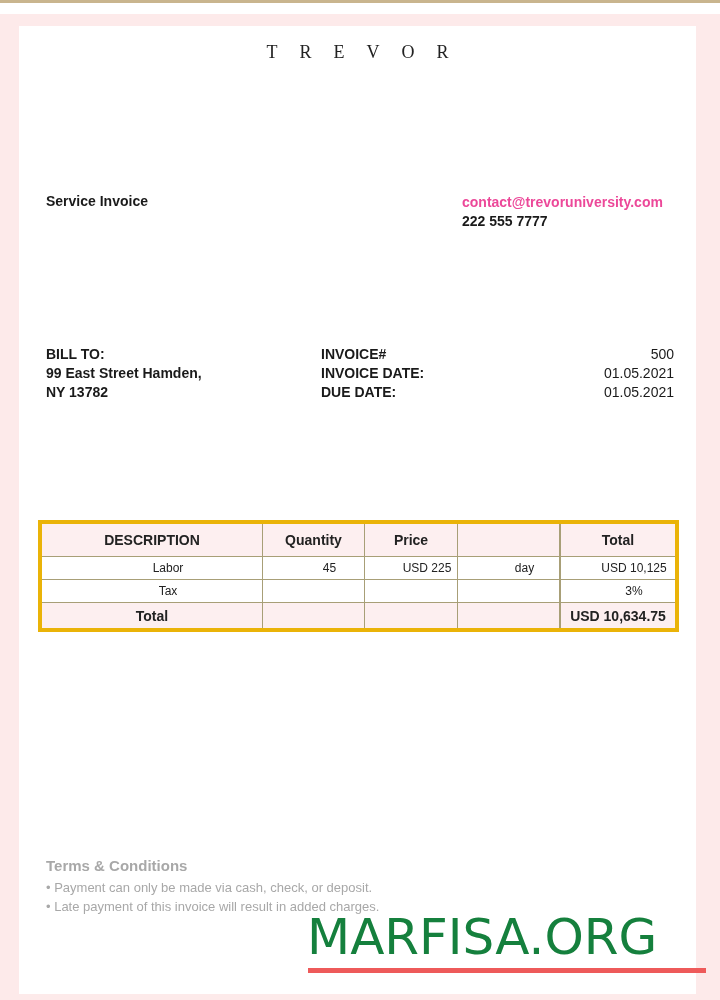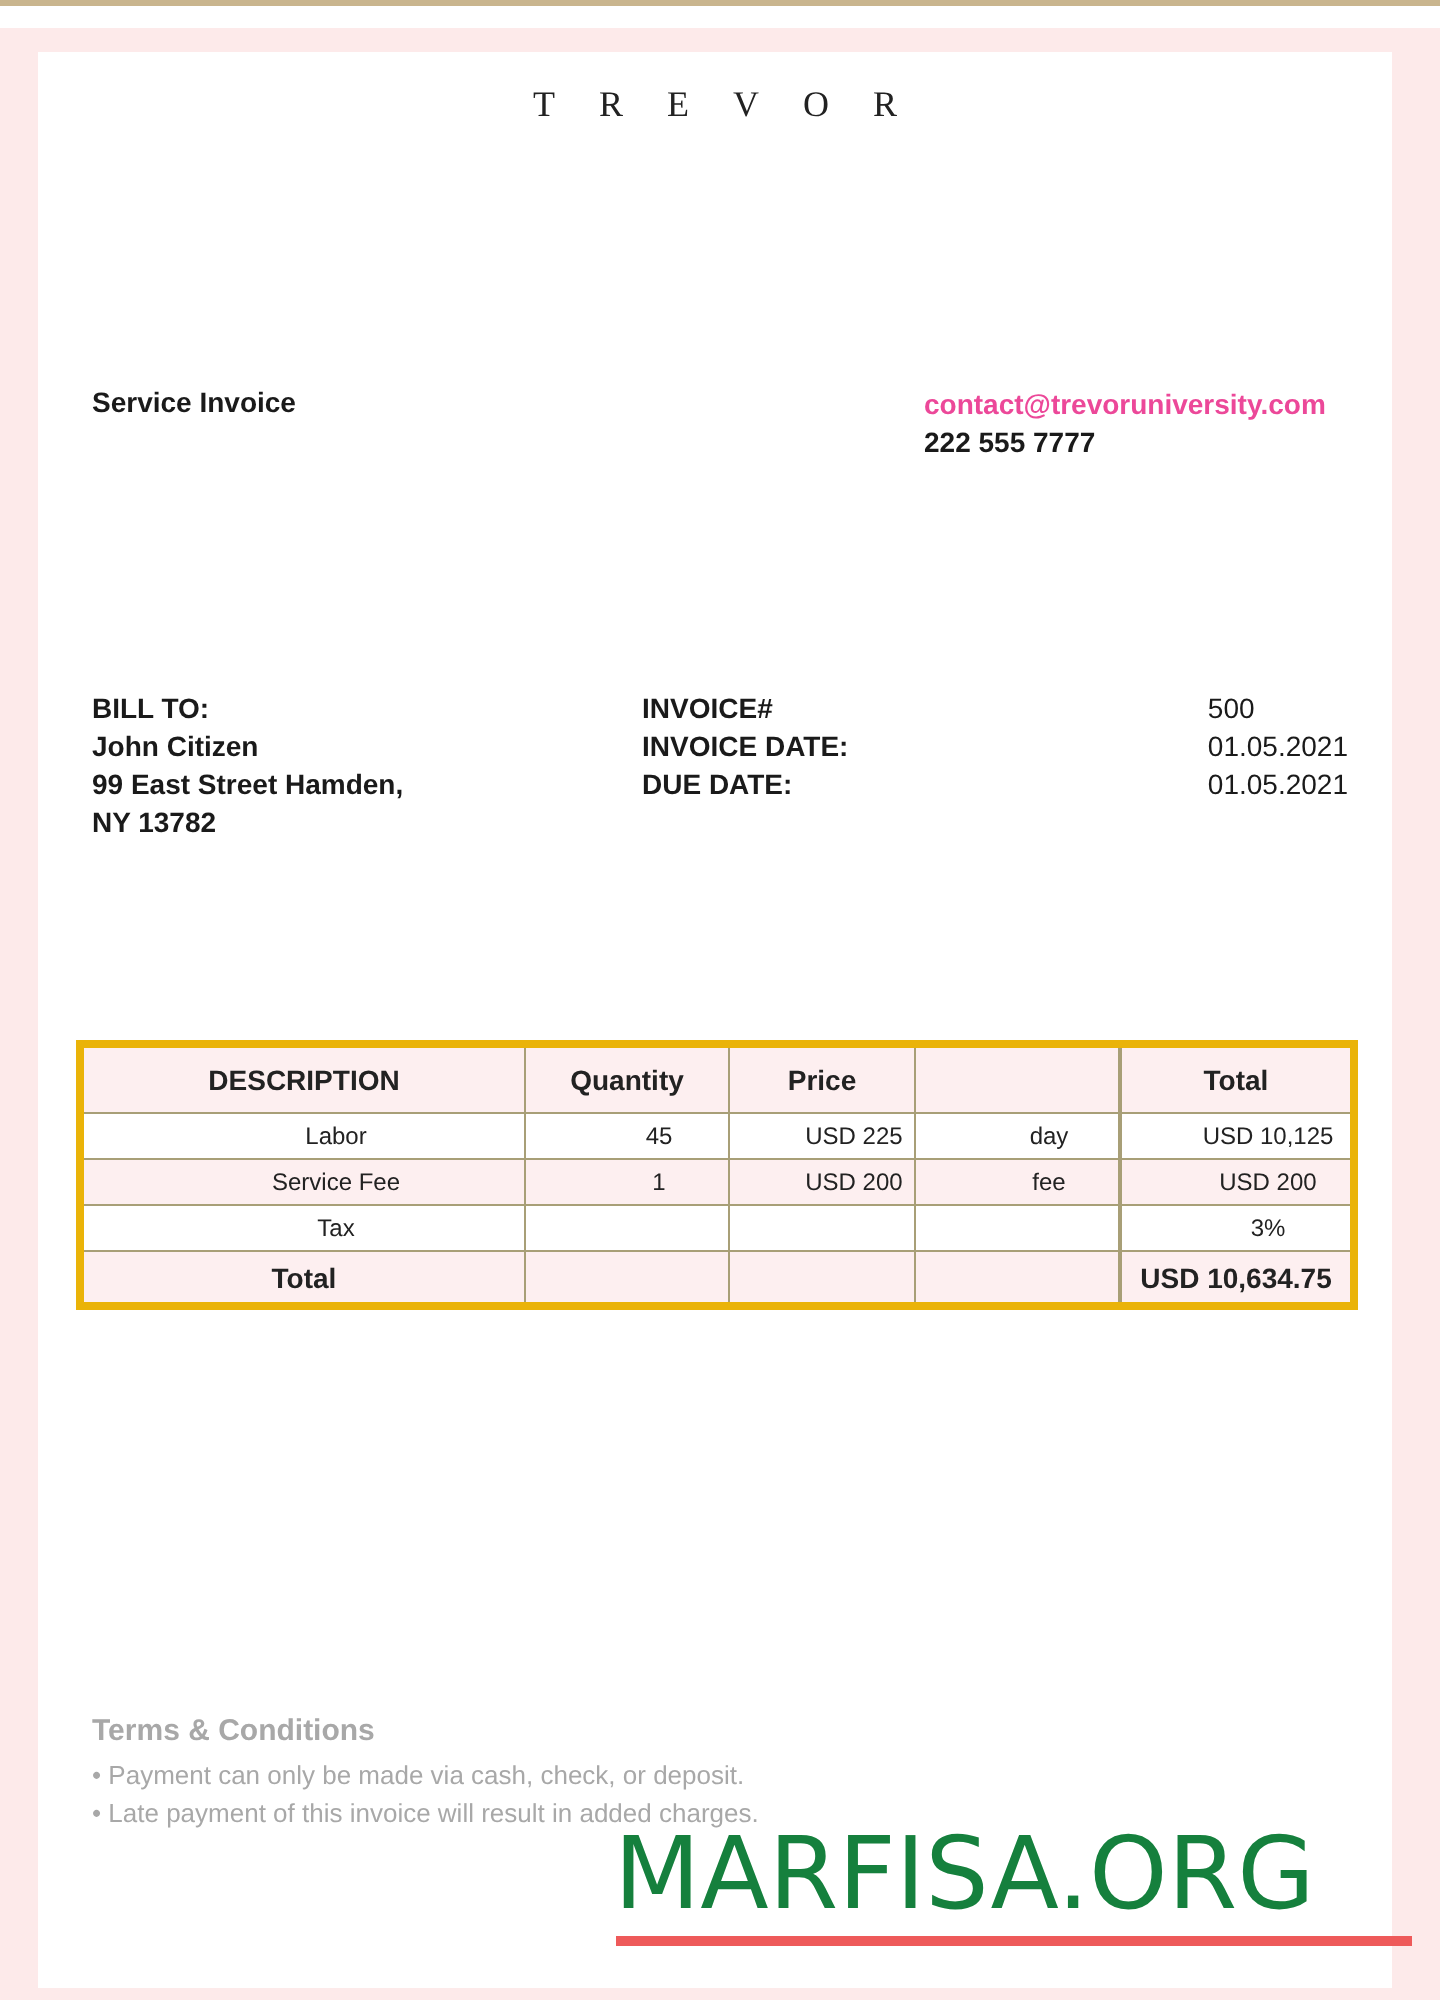--- a/index.html
+++ b/index.html
@@ -36,58 +36,50 @@
 <div class="page">
   <div class="uni1">TREVOR</div>
 
   <div class="abs" style="left:27px;top:167px;">Service Invoice</div>
 
   <div class="abs email" style="left:443px;top:168px;">contact@trevoruniversity.com</div>
   <div class="abs" style="left:443px;top:187px;">222 555 7777</div>
 
   <div class="abs line" style="left:27px;top:319px;">
     <div>BILL TO:</div>
-    <div>John Citizen</div>
     <div>99 East Street Hamden,</div>
     <div>NY 13782</div>
   </div>
 
   <div class="abs line" style="left:302px;top:319px;">
     <div>INVOICE#</div>
     <div>INVOICE DATE:</div>
     <div>DUE DATE:</div>
   </div>
-  <div class="abs line" style="right:22px;top:319px;font-weight:normal;">
+  <div class="abs line" style="right:22px;top:319px;text-align:right;font-weight:normal;">
     <div>500</div>
     <div>01.05.2021</div>
     <div>01.05.2021</div>
   </div>
 
   <table class="inv">
     <tbody>
         <tr class="h">
       <td style="width:220px">DESCRIPTION</td>
       <td style="width:101px">Quantity</td>
       <td style="width:92px">Price</td>
       <td style="width:101px"></td>
       <td class="sep">Total</td>
     </tr>
     <tr class="r">
       <td>Labor</td>
       <td>45</td>
       <td>USD 225</td>
       <td>day</td>
       <td class="sep">USD 10,125</td>
-    </tr>
-    <tr class="r pink">
-      <td>Service Fee</td>
-      <td>1</td>
-      <td>USD 200</td>
-      <td>fee</td>
-      <td class="sep">USD 200</td>
     </tr>
     <tr class="r">
       <td>Tax</td>
       <td></td>
       <td></td>
       <td></td>
       <td class="sep">3%</td>
     </tr>
     <tr class="t">
       <td>Total</td>

